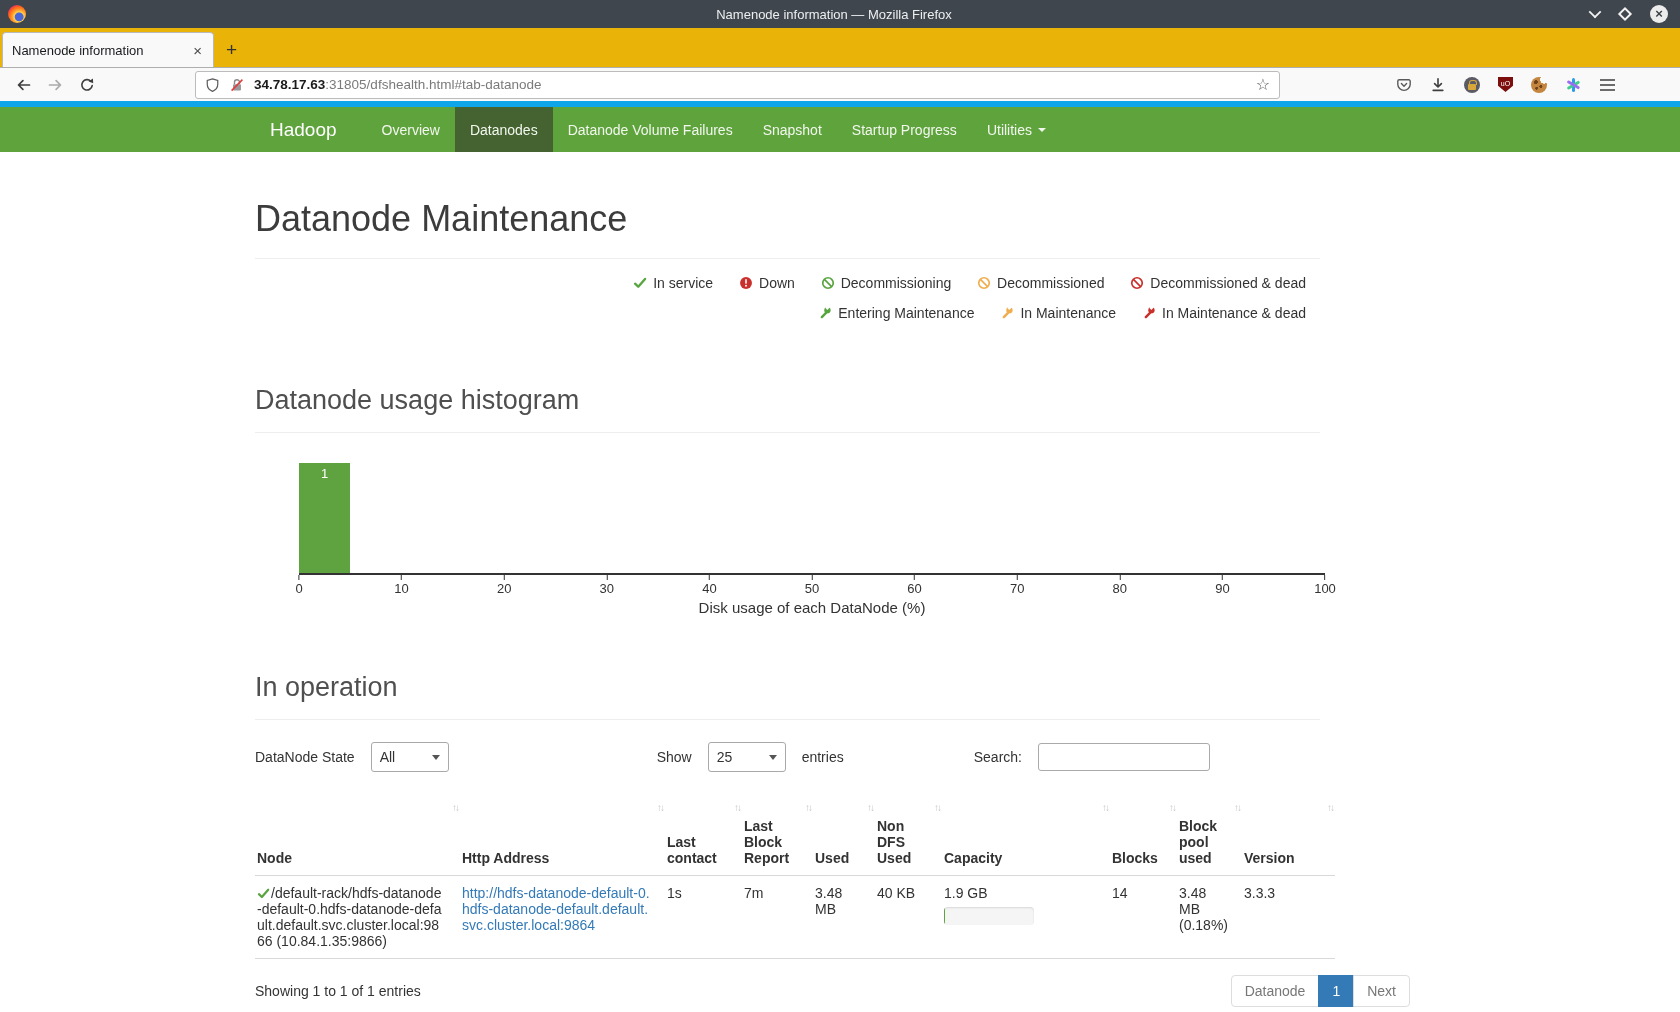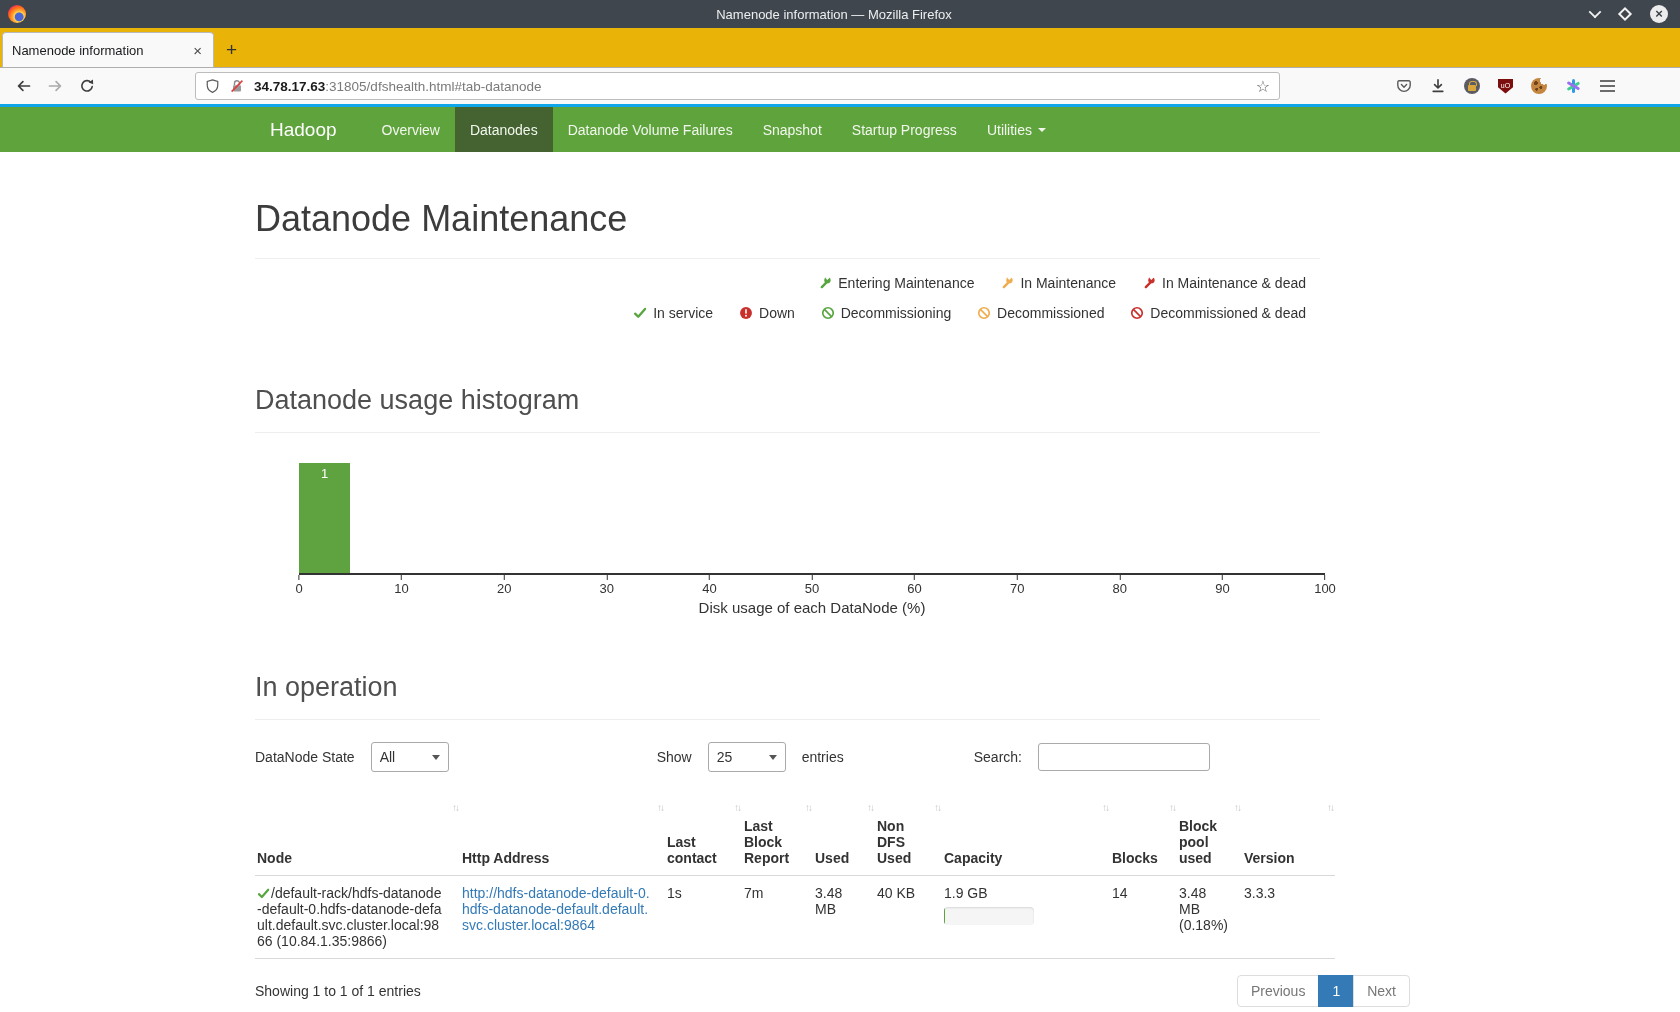--- a/index.html
+++ b/index.html
@@ -37,21 +37,21 @@
   .tab {
     width:212px; height:35px; background:#f9f9fa; border:1px solid #b9b9b9; border-bottom:none;
     border-radius:4px 4px 0 0; display:flex; align-items:center; padding:0 9px; font-size:13px; color:#17191b;
   }
   .tab-label { flex:1; white-space:nowrap; overflow:hidden; }
   .tab-close { color:#4c4c4c; font-size:15px; padding:0 2px; }
   .newtab { font-size:19px; color:#333; padding:0 12px 6px 12px; }
 
   
   .toolbar {
-    height:39px; background:#f9f9fa; border-bottom:3px solid #0ea5e9;
+    height:39px; background:#f9f9fa; border-bottom:6px solid #0ea5e9;
     display:flex; align-items:center;
   }
   .navbtn { margin-left:15px; }
   .urlbar {
     margin-left:100px; width:1085px; height:28px; background:#fff;
     border:1px solid #bcbcbc; border-radius:3px; display:flex; align-items:center; padding:0 9px;
   }
   .url-text { margin-left:9px; font-size:13.5px; white-space:nowrap; }
   .url-host { color:#1b1b1b; font-weight:bold; }
   .url-rest { color:#7a7a7a; }
@@ -251,20 +251,57 @@
 </div>
 
 <div class="container">
   <h1 class="page-title">Datanode Maintenance</h1>
   <hr class="rule">
 
   <div class="legend">
     <div>
       <span class="lg-item">
         <svg class="icn" width="14" height="14" viewBox="0 0 16 16" style="color: rgb(88, 165, 63);">
+            <polyline points="2.4,8.8 6,12.3 13.8,3.4" fill="none" stroke="currentColor" stroke-width="2.7" stroke-linecap="round" stroke-linejoin="round"></polyline>
+          </svg>
+        <span>In service</span>
+      </span>
+      <span class="lg-item">
+        <svg class="icn" width="14" height="14" viewBox="0 0 16 16" style="color: rgb(201, 48, 44);">
+            <circle cx="8" cy="8" r="6.8" fill="currentColor"></circle>
+            <rect x="7.1" y="3.4" width="1.8" height="5.6" rx="0.9" fill="#fff"></rect>
+            <circle cx="8" cy="11.2" r="1.1" fill="#fff"></circle>
+          </svg>
+        <span>Down</span>
+      </span>
+      <span class="lg-item">
+        <svg class="icn" width="14" height="14" viewBox="0 0 16 16" style="color: rgb(88, 165, 63);">
+            <circle cx="8" cy="8" r="6" fill="none" stroke="currentColor" stroke-width="1.9"></circle>
+            <line x1="3.9" y1="3.9" x2="12.1" y2="12.1" stroke="currentColor" stroke-width="1.9"></line>
+          </svg>
+        <span>Decommissioning</span>
+      </span>
+      <span class="lg-item">
+        <svg class="icn" width="14" height="14" viewBox="0 0 16 16" style="color: rgb(240, 173, 78);">
+            <circle cx="8" cy="8" r="6" fill="none" stroke="currentColor" stroke-width="1.9"></circle>
+            <line x1="3.9" y1="3.9" x2="12.1" y2="12.1" stroke="currentColor" stroke-width="1.9"></line>
+          </svg>
+        <span>Decommissioned</span>
+      </span>
+      <span class="lg-item">
+        <svg class="icn" width="14" height="14" viewBox="0 0 16 16" style="color: rgb(201, 48, 44);">
+            <circle cx="8" cy="8" r="6" fill="none" stroke="currentColor" stroke-width="1.9"></circle>
+            <line x1="3.9" y1="3.9" x2="12.1" y2="12.1" stroke="currentColor" stroke-width="1.9"></line>
+          </svg>
+        <span>Decommissioned &amp; dead</span>
+      </span>
+    </div>
+    <div>
+      <span class="lg-item">
+        <svg class="icn" width="14" height="14" viewBox="0 0 16 16" style="color: rgb(88, 165, 63);">
             <rect x="6.6" y="4" width="2.8" height="11.5" rx="1.4" transform="rotate(45 8 9)" fill="currentColor"></rect>
             <circle cx="10.8" cy="4.8" r="3.6" fill="currentColor"></circle>
             <rect x="9.6" y="-1.2" width="3.4" height="5.2" fill="#fff" transform="rotate(45 11.3 1.4)"></rect>
           </svg>
         <span>Entering Maintenance</span>
       </span>
       <span class="lg-item">
         <svg class="icn" width="14" height="14" viewBox="0 0 16 16" style="color: rgb(240, 173, 78);">
             <rect x="6.6" y="4" width="2.8" height="11.5" rx="1.4" transform="rotate(45 8 9)" fill="currentColor"></rect>
             <circle cx="10.8" cy="4.8" r="3.6" fill="currentColor"></circle>
@@ -272,57 +309,20 @@
           </svg>
         <span>In Maintenance</span>
       </span>
       <span class="lg-item">
         <svg class="icn" width="14" height="14" viewBox="0 0 16 16" style="color: rgb(201, 48, 44);">
             <rect x="6.6" y="4" width="2.8" height="11.5" rx="1.4" transform="rotate(45 8 9)" fill="currentColor"></rect>
             <circle cx="10.8" cy="4.8" r="3.6" fill="currentColor"></circle>
             <rect x="9.6" y="-1.2" width="3.4" height="5.2" fill="#fff" transform="rotate(45 11.3 1.4)"></rect>
           </svg>
         <span>In Maintenance &amp; dead</span>
-      </span>
-    </div>
-    <div>
-      <span class="lg-item">
-        <svg class="icn" width="14" height="14" viewBox="0 0 16 16" style="color: rgb(88, 165, 63);">
-            <polyline points="2.4,8.8 6,12.3 13.8,3.4" fill="none" stroke="currentColor" stroke-width="2.7" stroke-linecap="round" stroke-linejoin="round"></polyline>
-          </svg>
-        <span>In service</span>
-      </span>
-      <span class="lg-item">
-        <svg class="icn" width="14" height="14" viewBox="0 0 16 16" style="color: rgb(201, 48, 44);">
-            <circle cx="8" cy="8" r="6.8" fill="currentColor"></circle>
-            <rect x="7.1" y="3.4" width="1.8" height="5.6" rx="0.9" fill="#fff"></rect>
-            <circle cx="8" cy="11.2" r="1.1" fill="#fff"></circle>
-          </svg>
-        <span>Down</span>
-      </span>
-      <span class="lg-item">
-        <svg class="icn" width="14" height="14" viewBox="0 0 16 16" style="color: rgb(88, 165, 63);">
-            <circle cx="8" cy="8" r="6" fill="none" stroke="currentColor" stroke-width="1.9"></circle>
-            <line x1="3.9" y1="3.9" x2="12.1" y2="12.1" stroke="currentColor" stroke-width="1.9"></line>
-          </svg>
-        <span>Decommissioning</span>
-      </span>
-      <span class="lg-item">
-        <svg class="icn" width="14" height="14" viewBox="0 0 16 16" style="color: rgb(240, 173, 78);">
-            <circle cx="8" cy="8" r="6" fill="none" stroke="currentColor" stroke-width="1.9"></circle>
-            <line x1="3.9" y1="3.9" x2="12.1" y2="12.1" stroke="currentColor" stroke-width="1.9"></line>
-          </svg>
-        <span>Decommissioned</span>
-      </span>
-      <span class="lg-item">
-        <svg class="icn" width="14" height="14" viewBox="0 0 16 16" style="color: rgb(201, 48, 44);">
-            <circle cx="8" cy="8" r="6" fill="none" stroke="currentColor" stroke-width="1.9"></circle>
-            <line x1="3.9" y1="3.9" x2="12.1" y2="12.1" stroke="currentColor" stroke-width="1.9"></line>
-          </svg>
-        <span>Decommissioned &amp; dead</span>
       </span>
     </div>
   </div>
 
   <h2 class="sec">Datanode usage histogram</h2>
   <hr class="rule">
 
   <div class="chart">
     <div class="plot">
         <div class="hist-bar" style="left: 0%; width: 5%; height: 100%; background: rgb(95, 163, 65);">
@@ -451,18 +451,18 @@
         <td>14</td>
         <td>3.48 MB (0.18%)</td>
         <td>3.3.3</td>
       </tr>
     </tbody>
   </table>
 
   <div class="tfoot">
     <span>Showing 1 to 1 of 1 entries</span>
     <span class="pager">
-      <span class="pg first">Previous</span>
+      <span class="pg first">Datanode</span>
       <span class="pg active">1</span>
       <span class="pg last">Next</span>
     </span>
   </div>
 </div>
 
 </body></html>

